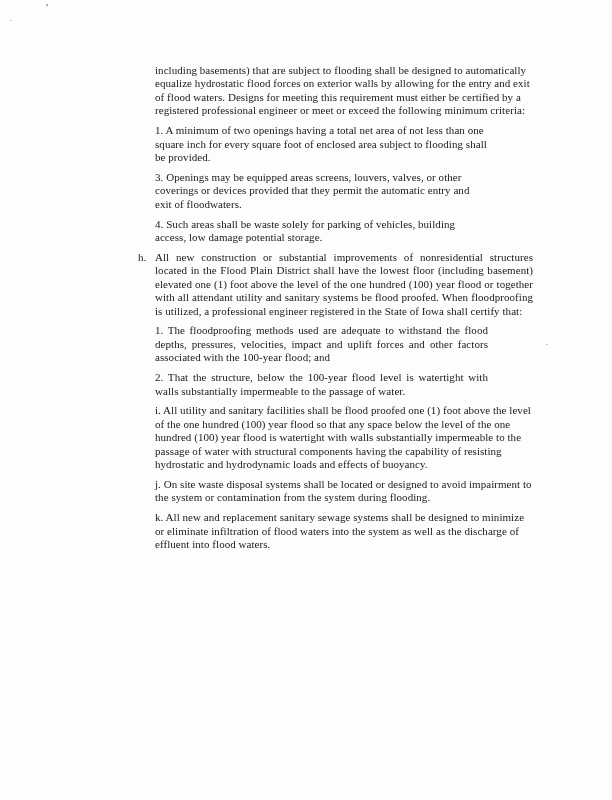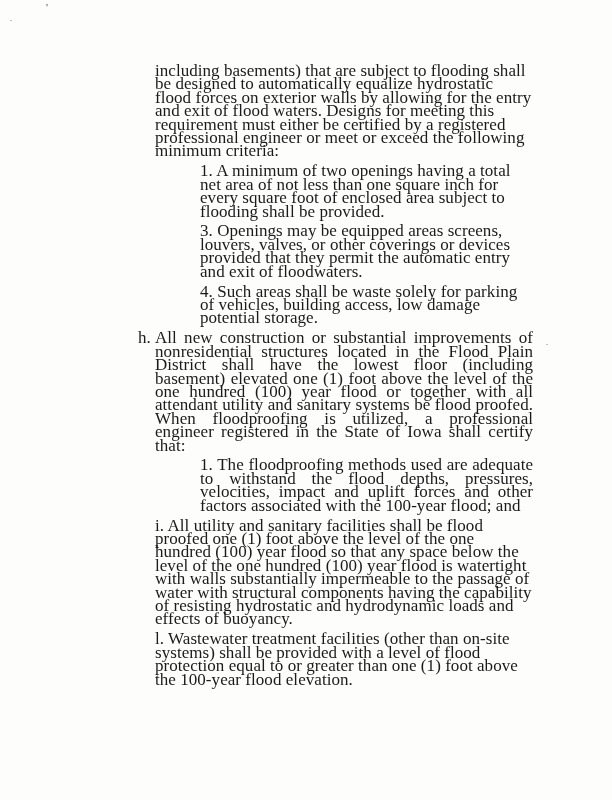--- a/index.html
+++ b/index.html
@@ -11,26 +11,26 @@
     background: #fdfdfb;
     color: #1a1a1a;
     font-family: "Liberation Serif", serif;
     overflow: hidden;
   }
   .content {
     position: absolute;
     top: 64px;
     left: 155px;
     width: 378px;
-    font-size: 17px;
+    font-size: 11px;
     line-height: 13.4px;
     letter-spacing: 0.05px;
   }
   .para { margin: 0 0 6.5px 0; text-align: left; }
-  .sub  { margin-left: 45px; width: 333px; }
+  .sub  { width: 333px; }
   .just { text-align: justify; }
   .hang { position: relative; }
   .hang .h-label { position: absolute; left: -17px; top: 0; }
   .artifact {
     position: absolute;
     color: #3a3a3a;
     font-size: 10px;
     line-height: 10px;
     font-family: "Liberation Serif", serif;
   }
@@ -55,21 +55,23 @@
 
 
     <p class="para sub"><span>3.</span> <span>Openings may be equipped areas screens, louvers, valves, or other coverings or devices provided that they permit the automatic entry and exit of floodwaters.</span></p>
 
     <p class="para sub"><span>4.</span> <span>Such areas shall be waste solely for parking of vehicles, building access, low damage potential storage.</span></p>
 
     <p class="para hang just"><span class="h-label">h.</span><span>All new construction or substantial improvements of nonresidential structures located in the Flood Plain District shall have the lowest floor (including basement) elevated one (1) foot above the level of the one hundred (100) year flood or together with all attendant utility and sanitary systems be flood proofed. When floodproofing is utilized, a professional engineer registered in the State of Iowa shall certify that:</span></p>
 
     <p class="para sub just"><span>1.</span> <span>The floodproofing methods used are adequate to withstand the flood depths, pressures, velocities, impact and uplift forces and other factors associated with the 100-year flood; and</span></p>
 
+    <p class="para sub just"><span>2.</span> <span>That the structure, below the 100-year flood level is watertight with walls substantially impermeable to the passage of water.</span></p>
 
     <p class="para"><span>i.</span> <span>All utility and sanitary facilities shall be flood proofed one (1) foot above the level of the one hundred (100) year flood so that any space below the level of the one hundred (100) year flood is watertight with walls substantially impermeable to the passage of water with structural components having the capability of resisting hydrostatic and hydrodynamic loads and effects of buoyancy.</span></p>
 
+    <p class="para"><span>j.</span> <span>On site waste disposal systems shall be located or designed to avoid impairment to the system or contamination from the system during flooding.</span></p>
 
+    <p class="para"><span>k.</span> <span>All new and replacement sanitary sewage systems shall be designed to minimize or eliminate infiltration of flood waters into the system as well as the discharge of effluent into flood waters.</span></p>
 
-    <p class="para"><span>l.</span> <span>Wastewater treatment facilities (other than on-site systems) shall be provided with a level of flood protection equal to or greater than one (1) foot above the 100-year flood elevation.</span></p>
 
   </div>
 </div>
 
 </body></html>

